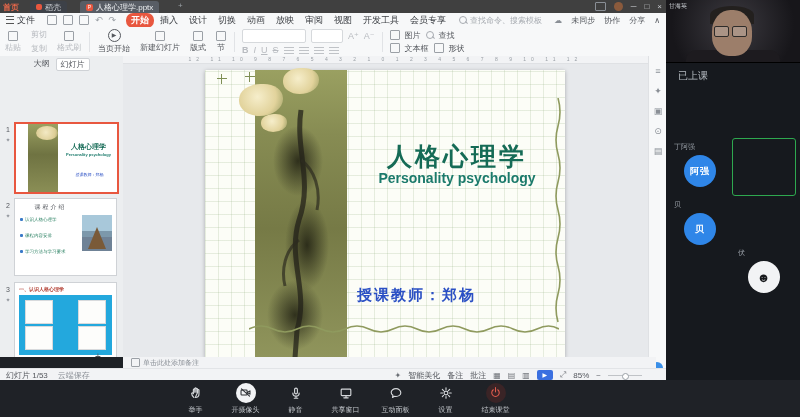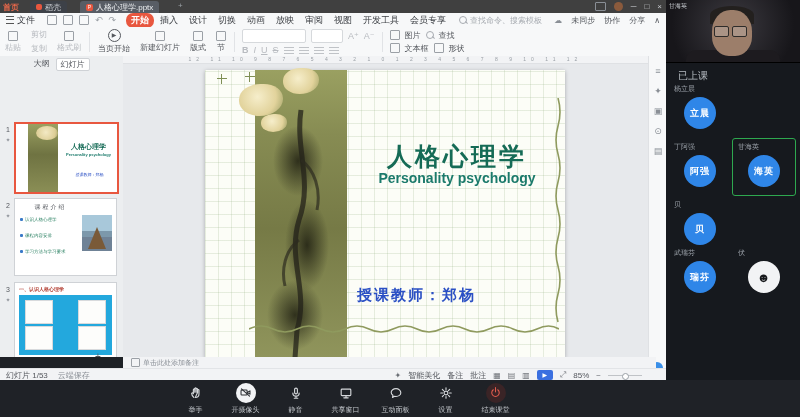--- a/index.html
+++ b/index.html
@@ -371,39 +371,27 @@
     <div class="shoulders"></div>
     <div class="hair"></div>
     <div class="head"></div>
     <div class="glass" style="left:48px"></div>
     <div class="glass" style="left:66px"></div>
   </div>
   <span class="meet-status">已上课</span>
 
   <span class="active-ring" style="left:66px;top:138px;width:62px;height:56px"></span>
 
-  <div class="pcell" style="left:8px;top:84px">
-    <div class="pname">杨立晨</div>
-    <div class="pav">立晨</div>
-  </div>
   <div class="pcell" style="left:8px;top:142px">
     <div class="pname">丁阿强</div>
     <div class="pav">阿强</div>
   </div>
-  <div class="pcell" style="left:72px;top:142px">
-    <div class="pname">甘海英</div>
-    <div class="pav">海英</div>
-  </div>
   <div class="pcell" style="left:8px;top:200px">
     <div class="pname">贝</div>
     <div class="pav">贝</div>
-  </div>
-  <div class="pcell" style="left:8px;top:248px">
-    <div class="pname">武瑞芬</div>
-    <div class="pav">瑞芬</div>
   </div>
   <div class="pcell" style="left:72px;top:248px">
     <div class="pname">伏</div>
     <div class="pav logo">
         <span>☻</span>
       </div>
   </div>
 </div>
 
 <div class="abs controlbar">

